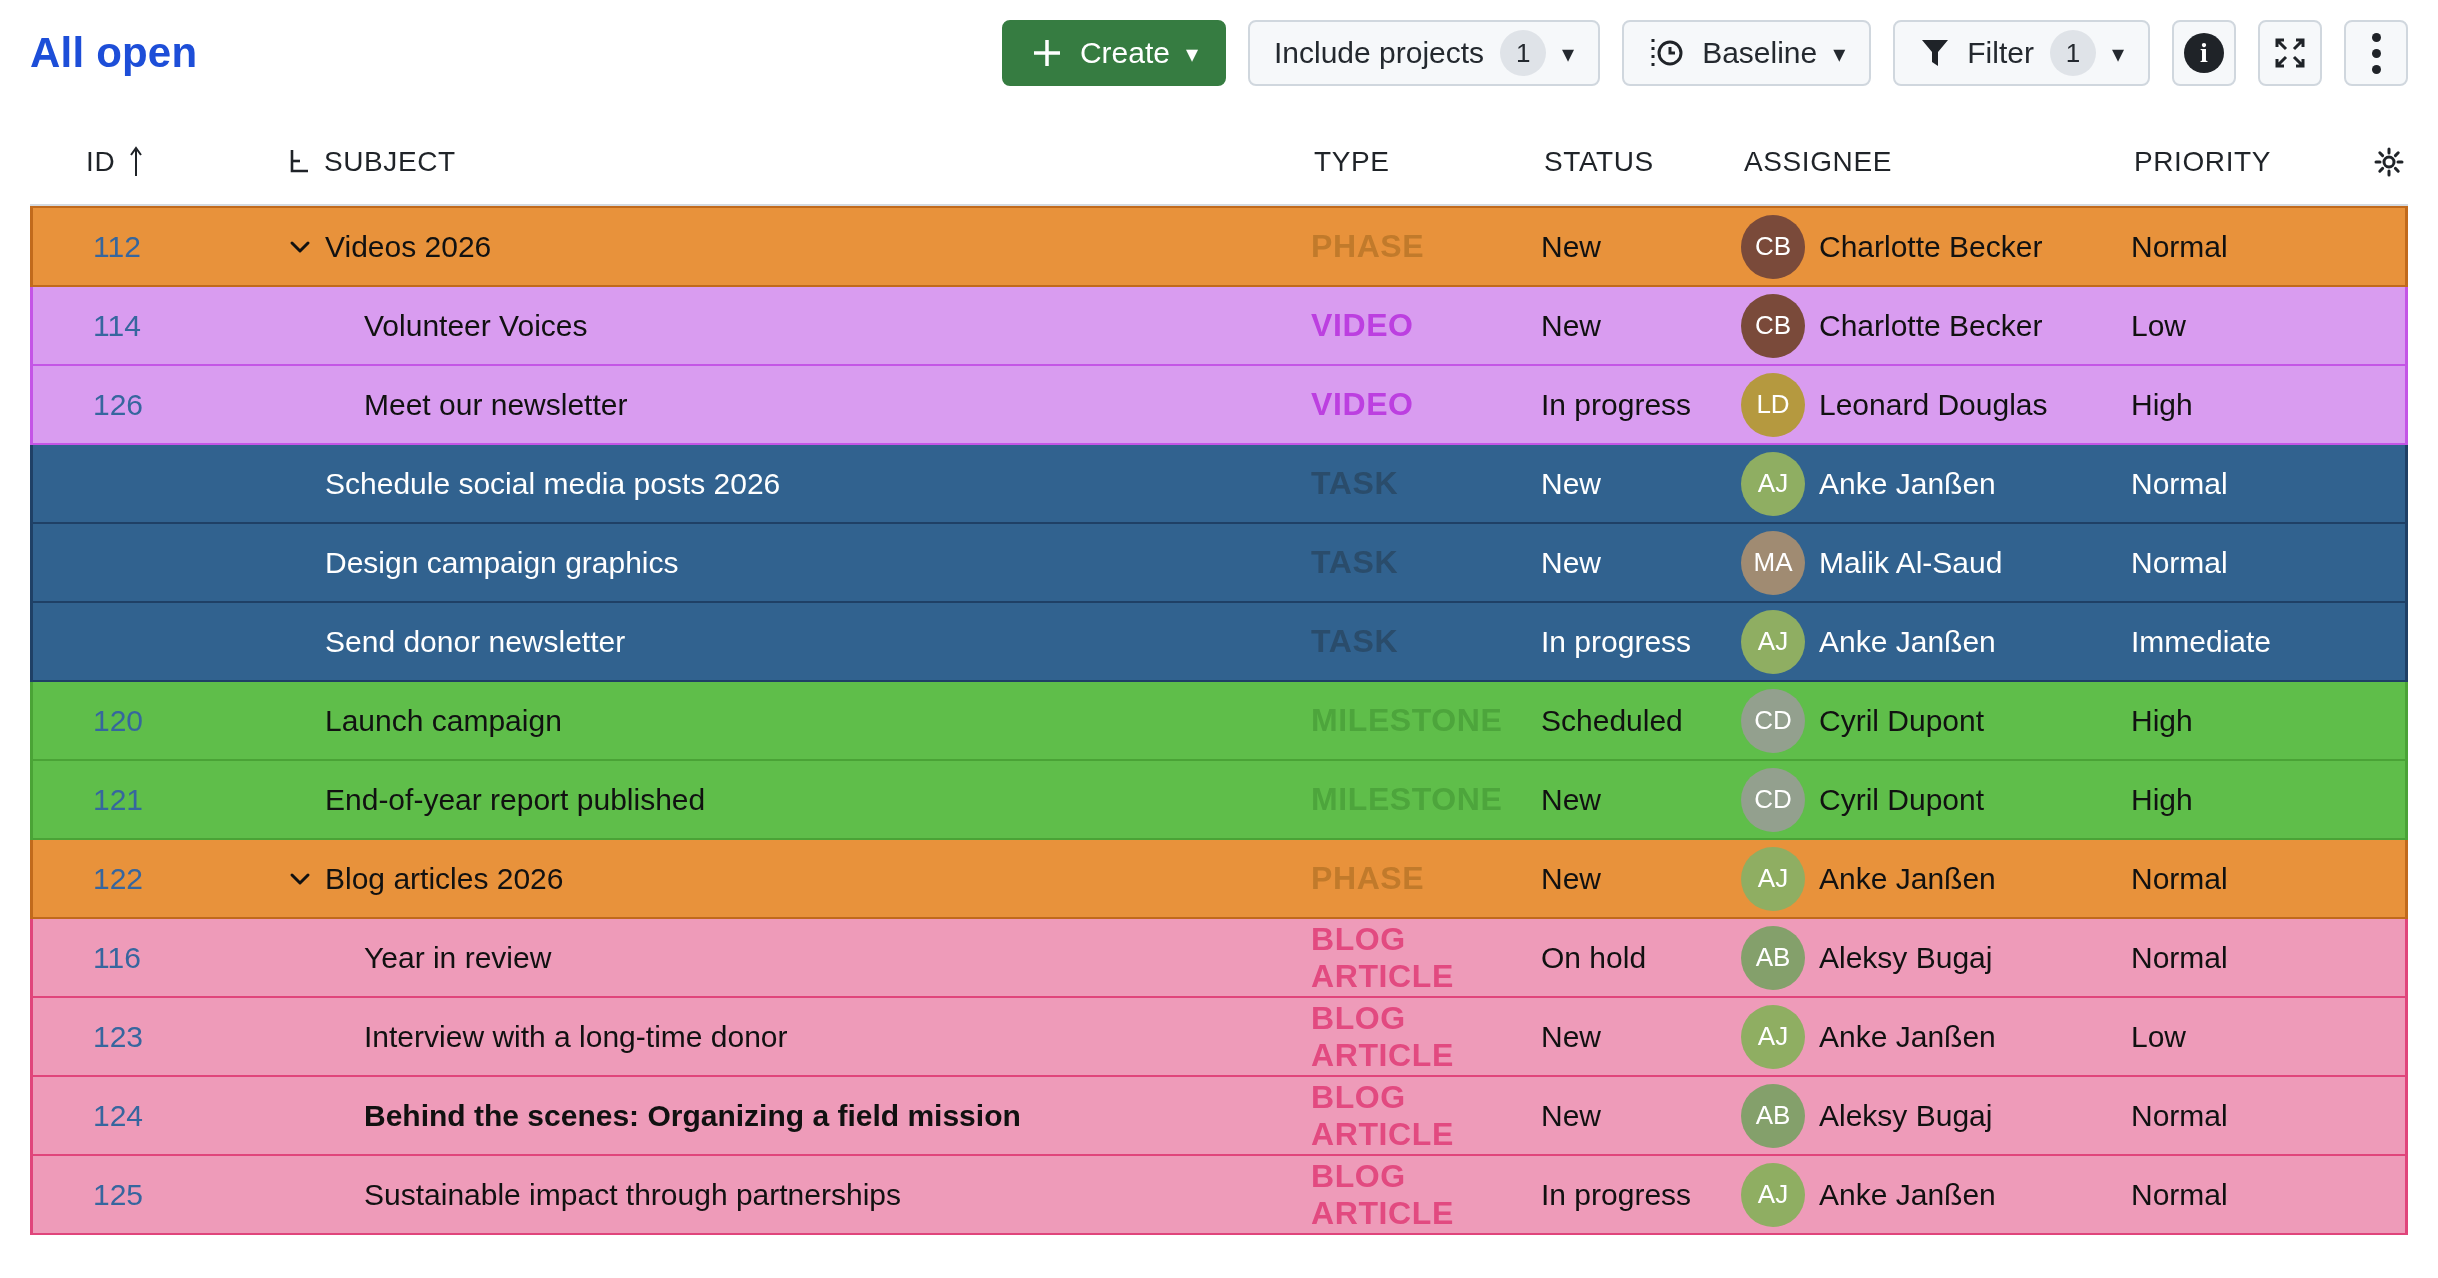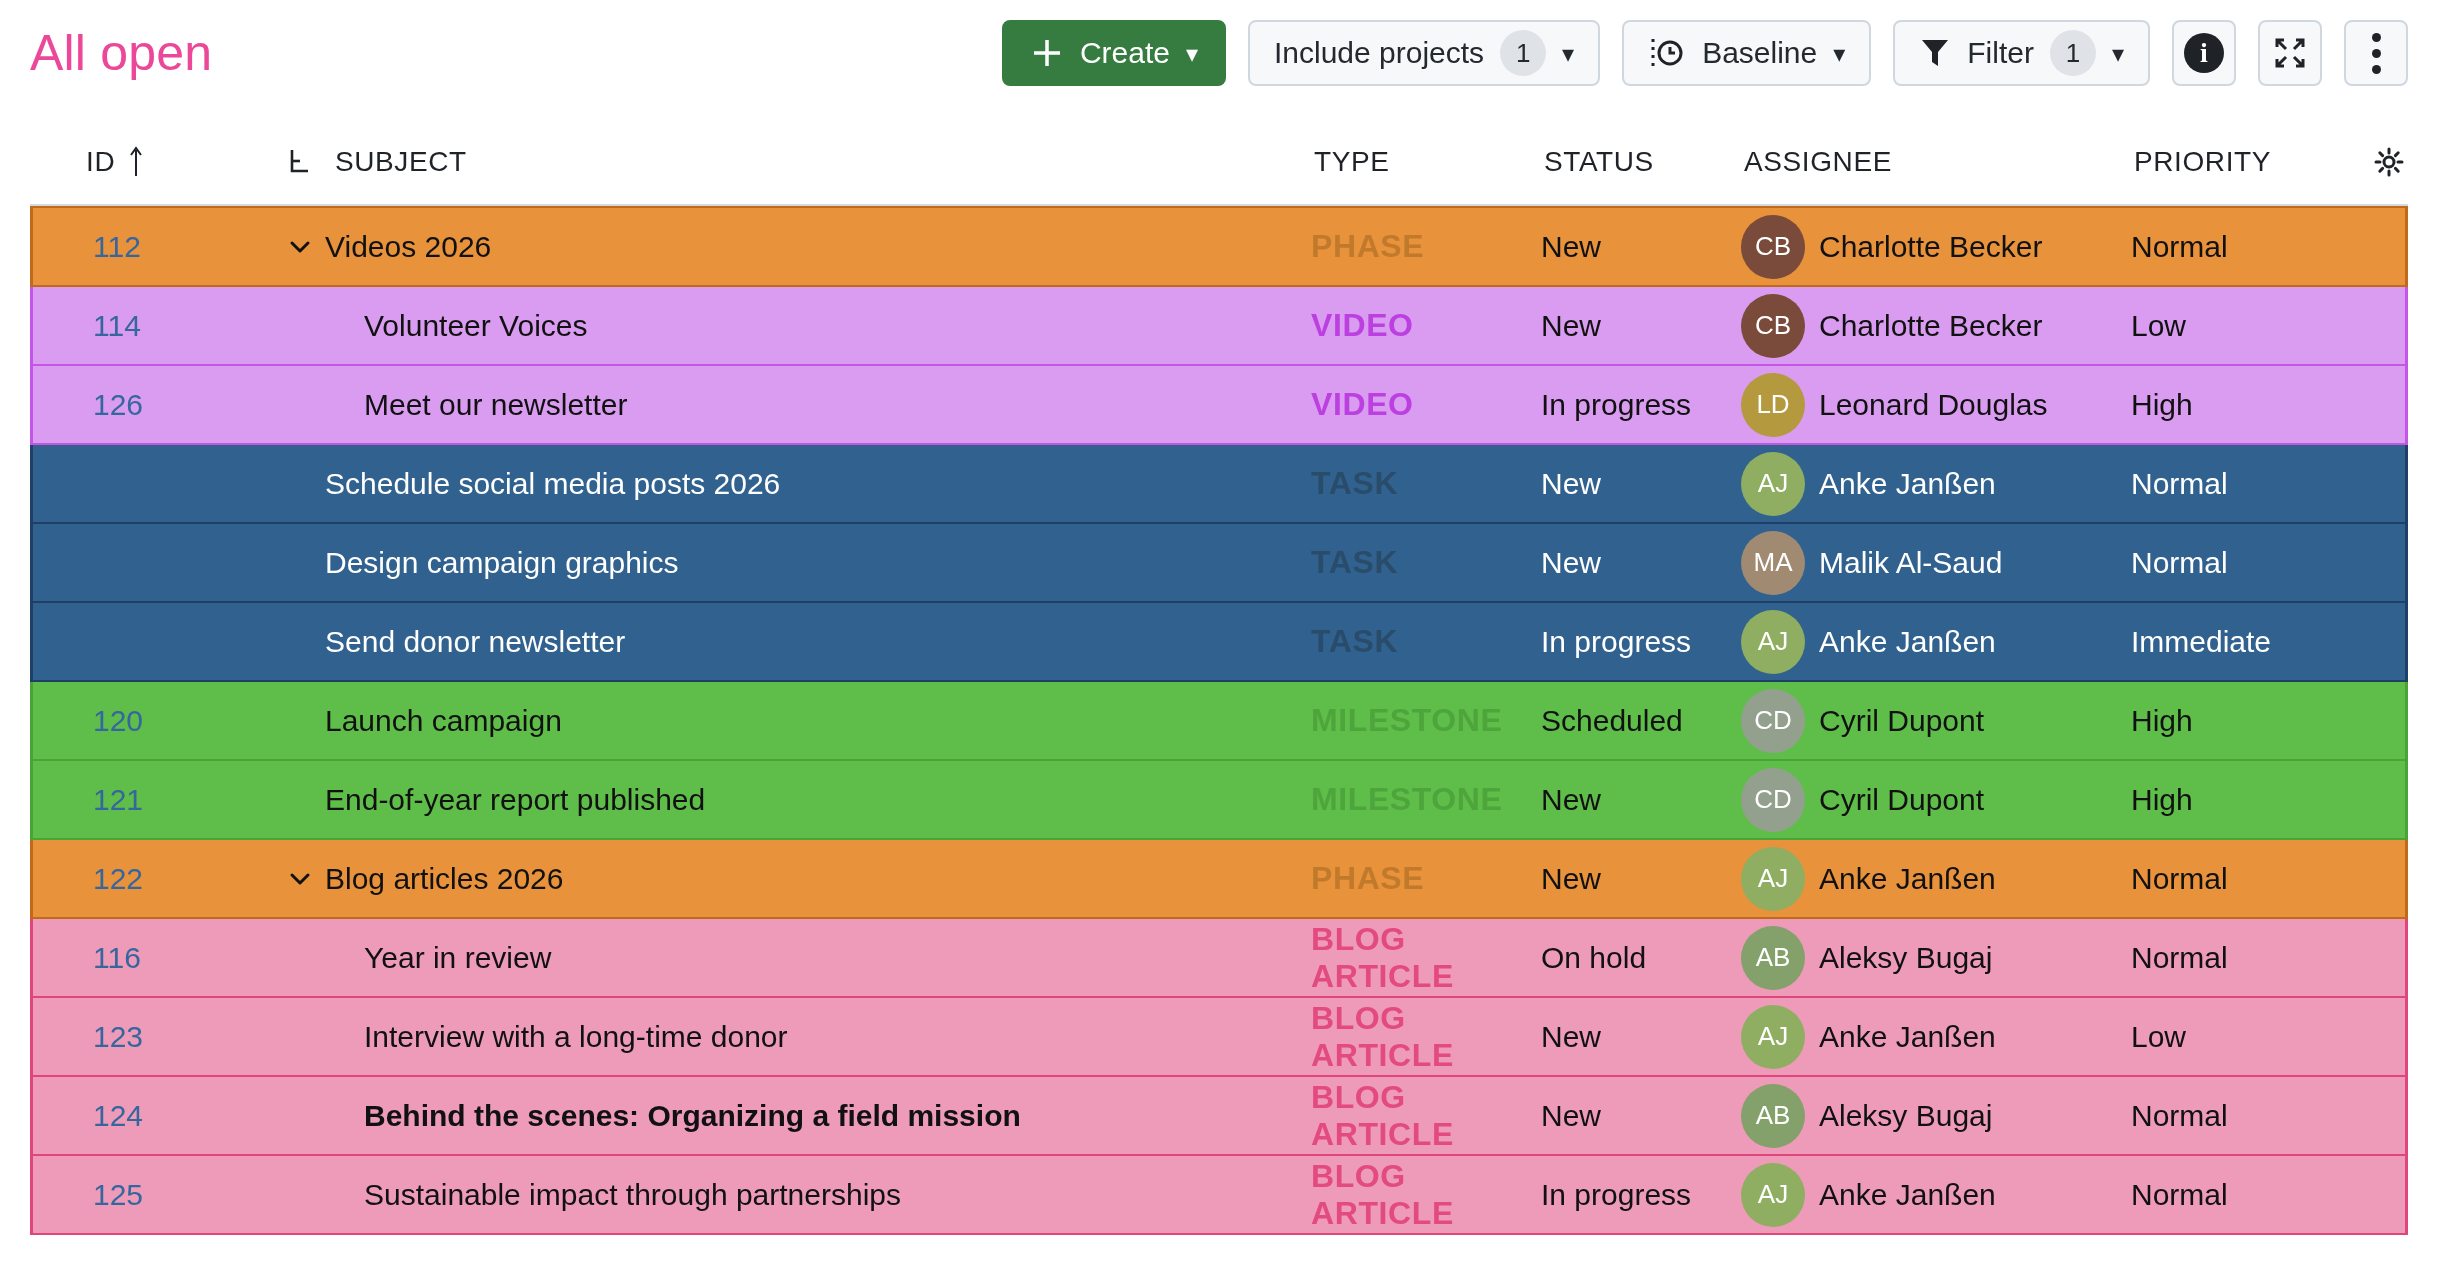--- a/index.html
+++ b/index.html
@@ -9,21 +9,21 @@
     background: #ffffff;
     font-family: "Liberation Sans", "DejaVu Sans", sans-serif;
     color: #111111;
     overflow: hidden;
   }
   
   .topbar {
     display: flex; justify-content: space-between; align-items: center;
     padding: 20px 30px 0 30px;
   }
-  .page-title { font-size: 50px; font-weight: 400; color: #ec4899; letter-spacing: 0.2px; }
+  .page-title { font-size: 42px; font-weight: 700; color: #1d4ed8; letter-spacing: 0.2px; }
   .toolbar { display: flex; align-items: center; gap: 22px; }
   .btn {
     height: 66px; display: inline-flex; align-items: center;
     border: 2px solid #D0D7DE; background: #F6F8FA; color: #24292F;
     border-radius: 8px; font-size: 30px; padding: 0 24px; gap: 16px;
     cursor: pointer; white-space: nowrap;
   }
   .btn-create {
     background: #367C41; border: 2px solid #367C41; color: #fff; padding: 0 26px;
   }
@@ -52,21 +52,21 @@
     grid-template-columns: 250px 1020px 230px 200px 390px 250px 1fr;
     align-items: center;
   }
   .thead {
     margin: 34px 30px 0 30px; height: 86px;
     border-bottom: 2px solid #D5DAE0;
     font-weight: 400; font-size: 28px; color: #1F2328; letter-spacing: 0.6px;
   }
   .th { display: flex; align-items: center; gap: 10px; padding-left: 14px; }
   .th-id { padding-left: 56px; gap: 12px; }
-  .th-subject { padding-left: 4px; gap: 23px; }
+  .th-subject { padding-left: 4px; gap: 12px; }
   .th-settings { justify-content: center; padding-left: 0; }
 
   .rows { margin: 0 30px; }
   .row {
     height: 79px;
     border-left: 3px solid transparent;
     border-right: 3px solid transparent;
     border-bottom: 2px solid transparent;
     font-size: 30px;
     cursor: pointer;

